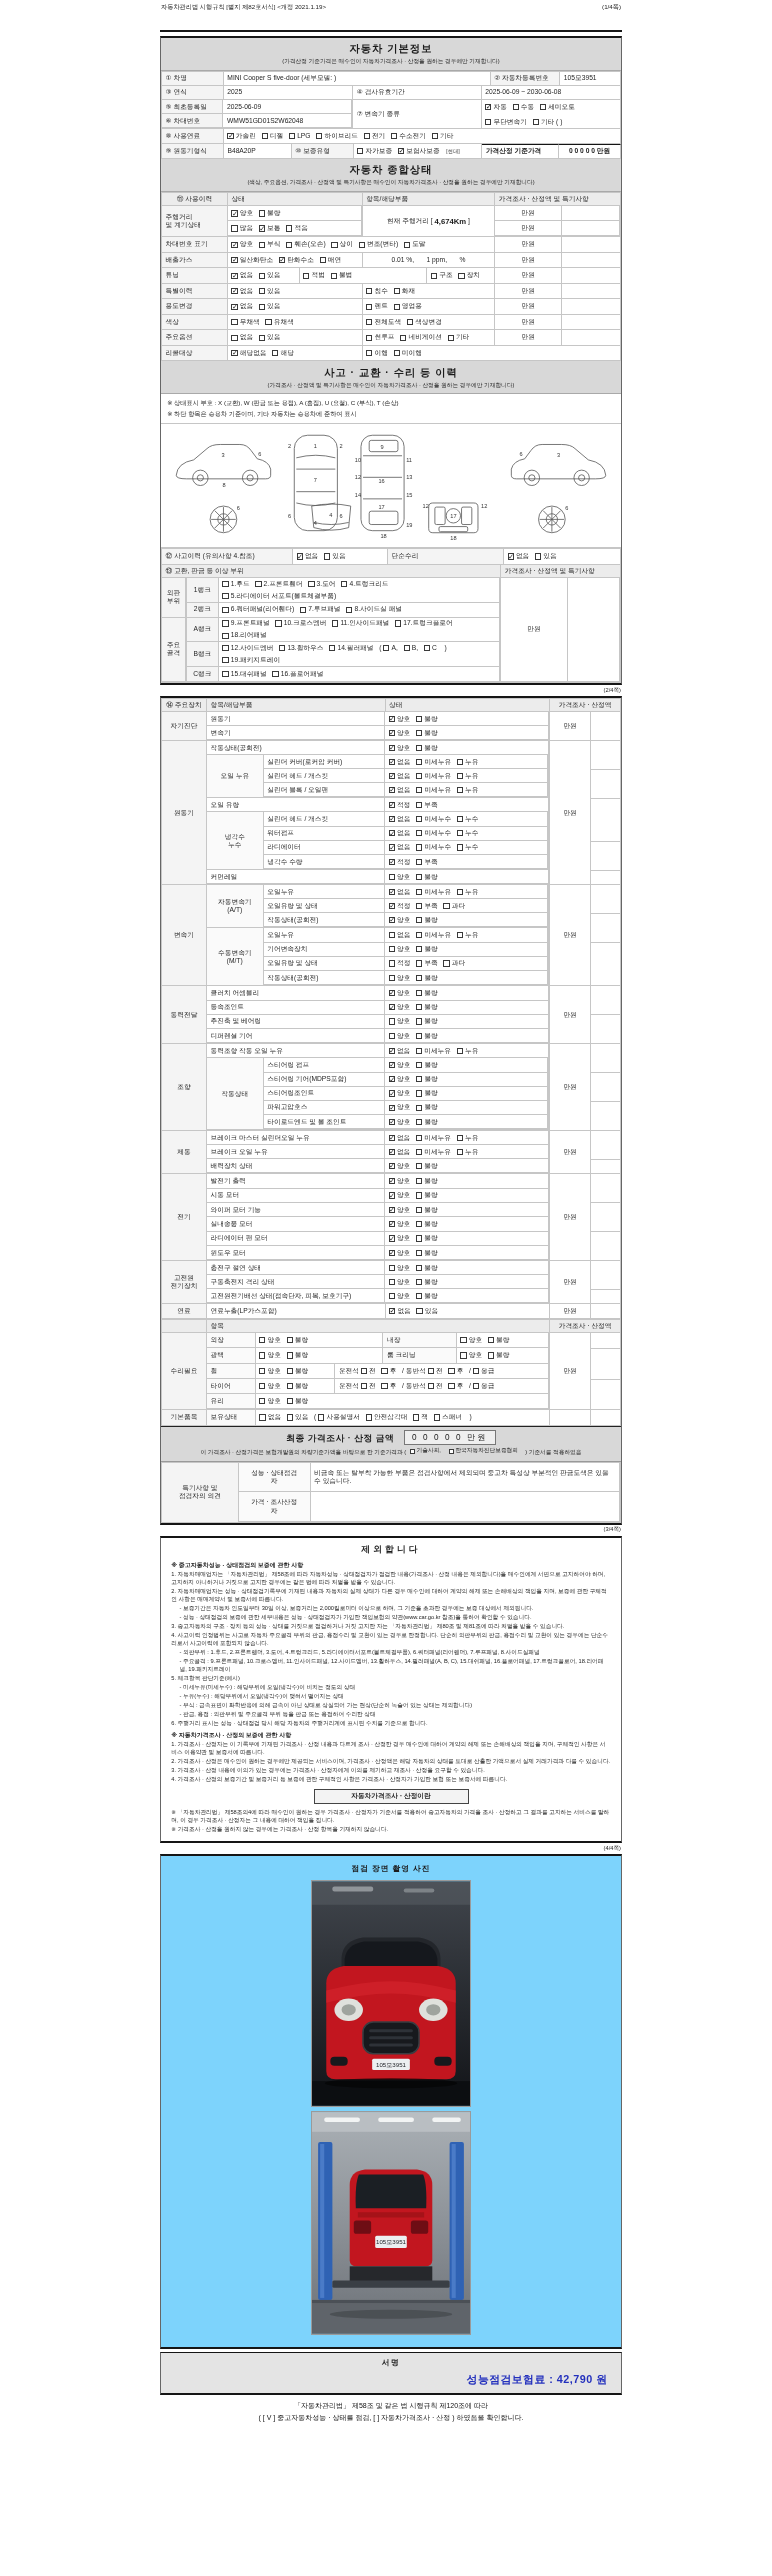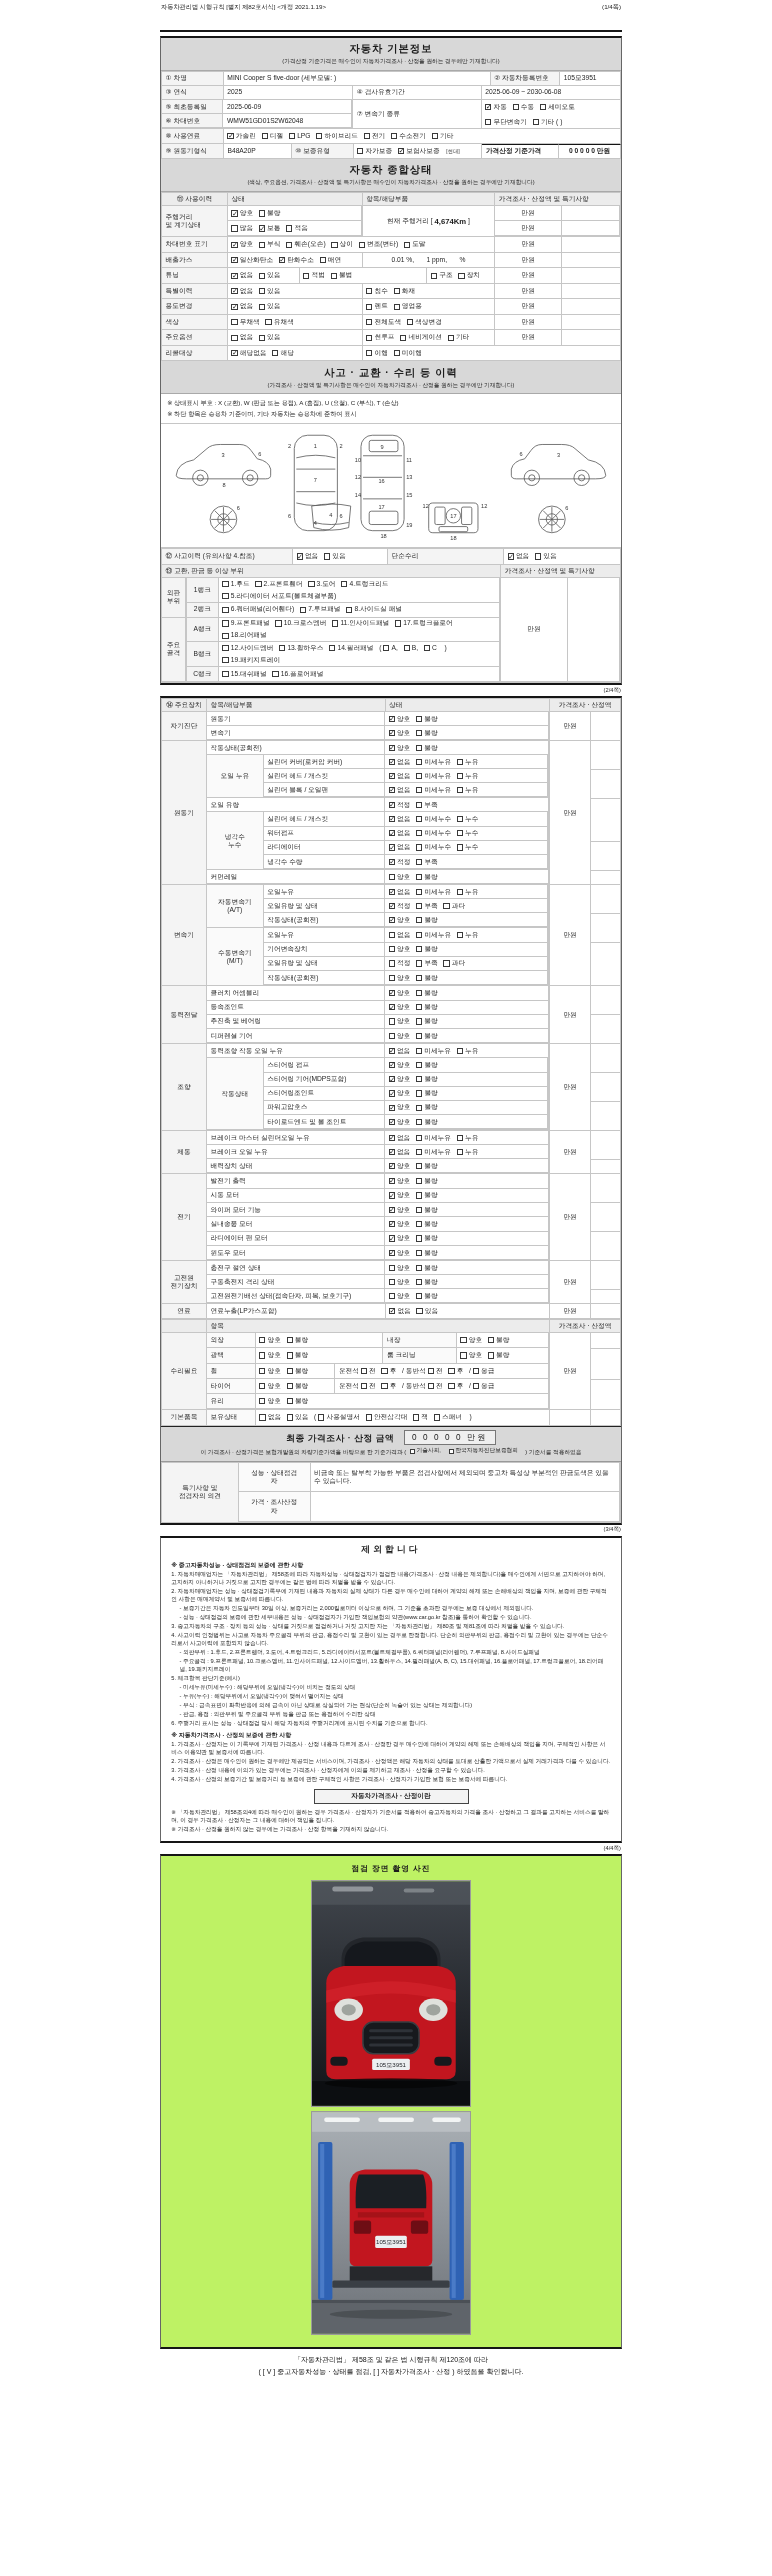--- a/index.html
+++ b/index.html
@@ -48,21 +48,21 @@
 .finalband .famount{border:0.5px solid #777;background:#efefef;font-size:8.2px;padding:1px 7.2px;letter-spacing:2.1px;}
 .finalband .fnote{font-size:5.7px;text-align:center;margin-top:2.6px;}
 .fnote .cbx{width:5.2px;height:5.2px;border-width:0.8px;margin:0 1.5px -0.5px 2.1px;}
 .notice{border:0.5px solid #666;border-top:2.1px solid #151515;border-bottom:2.1px solid #151515;background:#fff;padding:6.2px 10.3px 7.2px 10.3px;}
 .notice .nt{text-align:center;font-size:8.8px;font-weight:bold;letter-spacing:3.1px;margin-bottom:5.2px;}
 .nline{font-size:5.7px;line-height:8px;margin-bottom:1px;color:#222;}
 .nline.lv1{padding-left:8.2px;}
 .nline.hd{font-weight:bold;margin-top:3.6px;font-size:6px;}
 .nboxtitle{width:155px;margin:6.2px auto 4.1px auto;border:0.8px solid #444;background:#f3f3f3;text-align:center;font-size:6.7px;font-weight:bold;padding:2.1px 0;}
 .nboxline{font-size:5.7px;line-height:8px;color:#222;margin-bottom:1px;}
-.photos{border:0.5px solid #666;border-top:2.1px solid #151515;border-bottom:2.1px solid #151515;background:#bef264;padding:7.2px 0 8.2px 0;}
+.photos{border:0.5px solid #666;border-top:2.1px solid #151515;border-bottom:2.1px solid #151515;background:#7dd3fc;padding:7.2px 0 8.2px 0;}
 .photos .pt{text-align:center;font-size:7.7px;font-weight:bold;letter-spacing:1px;margin-bottom:6.2px;}
 .photoimg{display:block;margin:0 auto 4.1px auto;border:0.5px solid #9a9a9a;}
 .sign{border:0.5px solid #666;border-top:1.5px solid #151515;border-bottom:2.1px solid #151515;background:#e4e4e4;padding:4.6px 13.4px 6.2px 13.4px;margin-top:3.1px;}
 .sign .st{text-align:center;font-size:7.7px;font-weight:bold;letter-spacing:1.5px;}
 .sign .fee{text-align:right;font-size:10.8px;font-weight:bold;color:#2330bd;margin-top:4.6px;letter-spacing:0.5px;}
 .confirm{text-align:center;font-size:7px;line-height:12px;margin-top:5.2px;color:#111;}
 svg text{font-family:"Liberation Sans","DejaVu Sans",sans-serif;}
 </style>
 </head>
 <body>
@@ -1146,20 +1146,24 @@
         <rect x="124" y="242" width="62" height="24" rx="3" fill="#eceff1"></rect>
         <text x="155" y="259" font-size="12" text-anchor="middle" fill="#23262b">105모3951</text>
         <rect x="74" y="302" width="162" height="30" fill="#26282c"></rect>
         <rect x="40" y="330" width="230" height="14" rx="3" fill="#3a3f45"></rect>
         <rect x="0" y="368" width="310" height="66" fill="#5f646a"></rect>
         <rect x="0" y="368" width="310" height="6" fill="#4b5056"></rect>
         <ellipse cx="155" cy="396" rx="120" ry="9" fill="#43474c" opacity="0.7"></ellipse>
       </svg>
     </div>
 
+    <div class="sign">
+      <div class="st">서명</div>
+      <div class="fee">성능점검보험료 : 42,790 원</div>
+    </div>
 
     <div class="confirm">
       <div>「자동차관리법」 제58조 및 같은 법 시행규칙 제120조에 따라</div>
       <div>( [ V ] 중고자동차성능 · 상태를 점검,  [     ] 자동차가격조사 · 산정 ) 하였음을 확인합니다.</div>
     </div>
 
   </div>
 </div>
 
 

